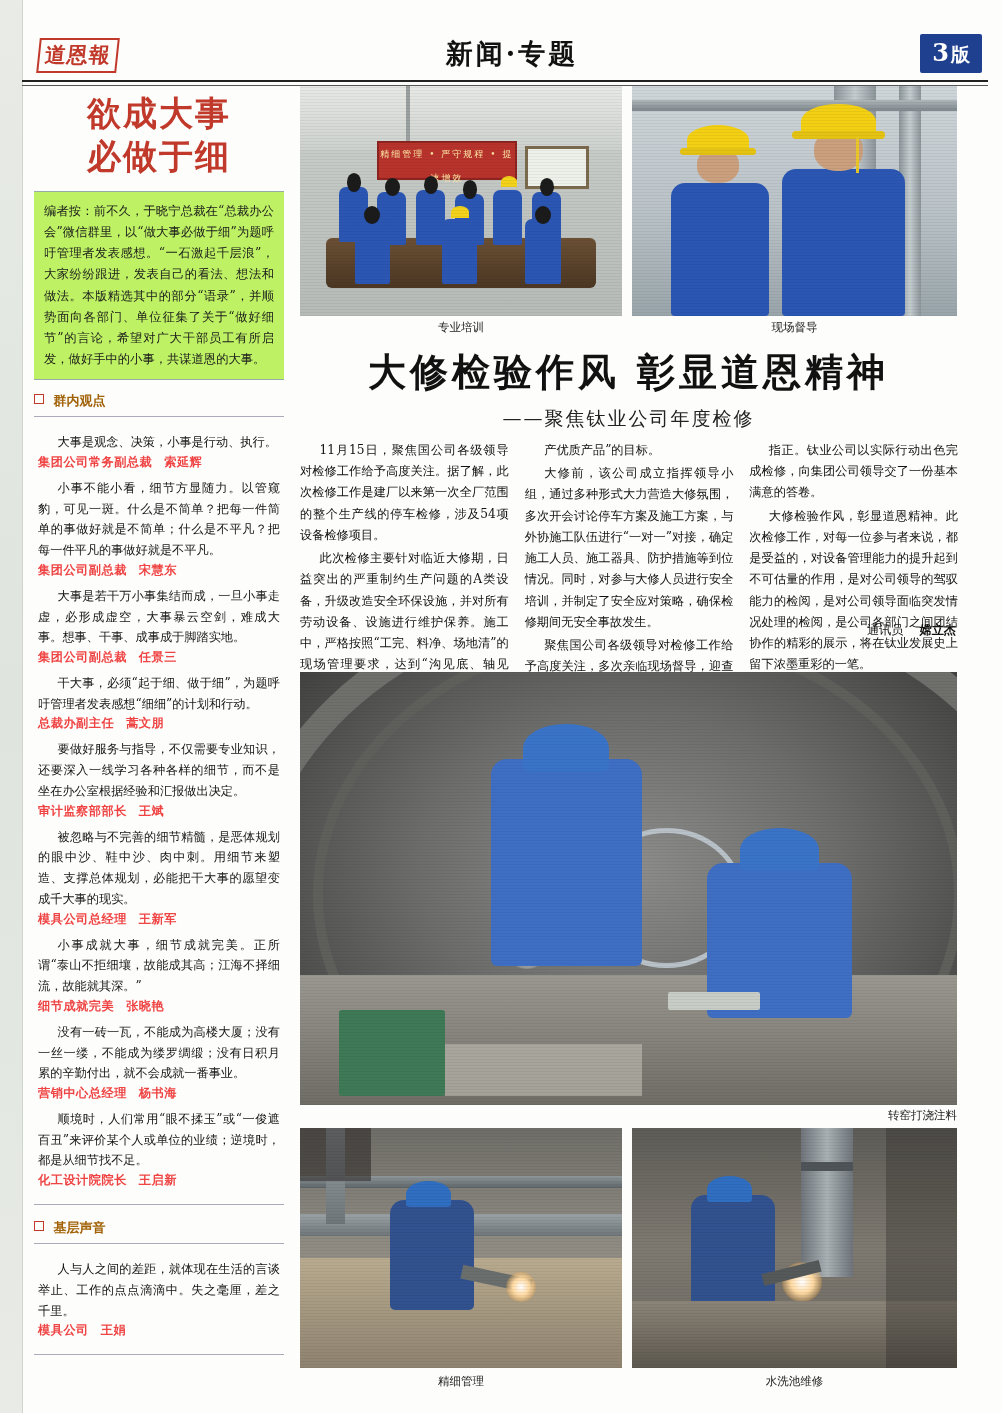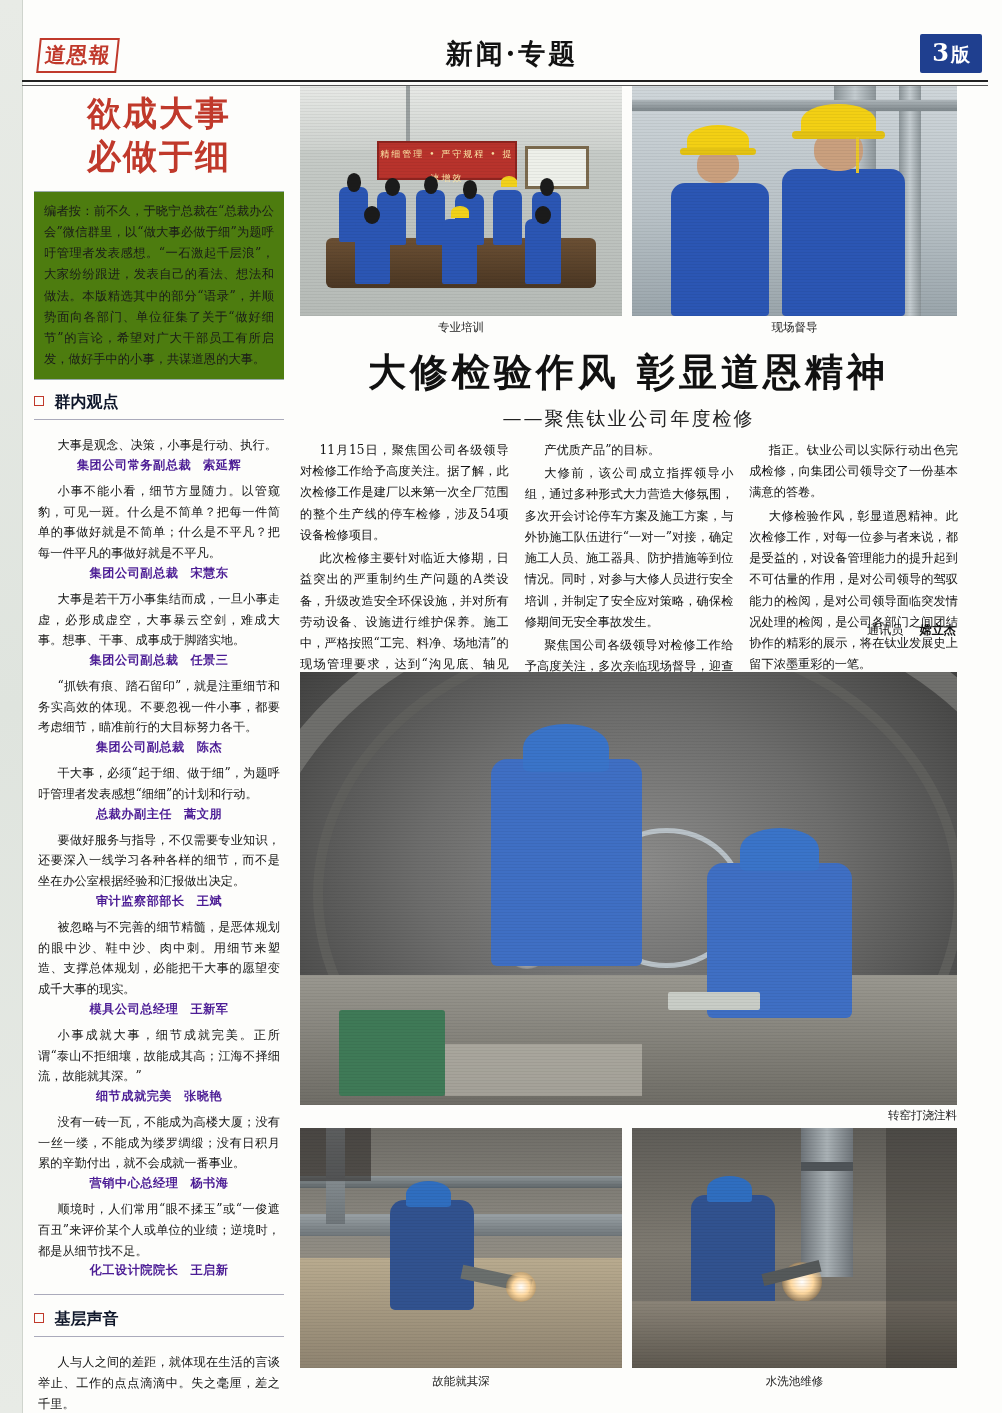--- a/index.html
+++ b/index.html
@@ -53,50 +53,50 @@
     position:absolute;left:34px;top:92px;width:250px;
   }
   .big-title{
     font-family:"DejaVu Serif",serif;
     color:#c0392b;font-weight:bold;font-size:34px;line-height:1.25;
     text-align:center;letter-spacing:2px;
     margin:0 0 14px 0;
   }
   .editor-note{
     border-top:1px solid #9aa;border-bottom:1px solid #9aa;
-    background:#4d7c0f;
+    background:#bef264;
     padding:9px 10px;margin-bottom:12px;
   }
   .editor-note p{
     margin:0;font-size:12.3px;line-height:1.72;color:#1a1a1a;
     text-align:justify;
     font-family:"DejaVu Serif",serif;
   }
   .sect-head{
     font-family:"DejaVu Serif",serif;
-    font-size:16px;font-weight:bold;color:#0f172a;
+    font-size:13px;font-weight:bold;color:#a16207;
     margin:6px 0 6px 0;
   }
   .sect-head:before{
     content:"";display:inline-block;width:8px;height:8px;
     border:1.5px solid #c0392b;margin-right:5px;vertical-align:1px;
   }
   .quote-box{
     border-top:1px solid #aab;border-bottom:1px solid #aab;
     padding:15px 4px 8px 4px;
   }
   .q{margin:0 0 7px 0;}
   .q p{
     margin:0;font-size:12.2px;line-height:1.70;color:#151515;
     text-align:justify;text-indent:1.6em;
     font-family:"DejaVu Serif",serif;
   }
   .q .sig{
-    display:block;text-align:center;font-size:12.2px;font-weight:bold;
-    color:#4c1d95;margin-top:1px;letter-spacing:.5px;
+    display:block;text-align:left;font-size:12.2px;font-weight:bold;
+    color:#ef4444;margin-top:1px;letter-spacing:.5px;
     font-family:"DejaVu Serif",serif;
   }
   .q .sig .nm{margin-left:12px;}
 
   
   .photo{position:absolute;overflow:hidden;background:#9aa;}
   .cap{
     position:absolute;font-size:11.5px;color:#222;
     font-family:"DejaVu Serif",serif;
   }
@@ -222,24 +222,20 @@
           <p>大事是观念、决策，小事是行动、执行。</p>
           <span class="sig"><span>集团公司常务副总裁</span><span class="nm">索延辉</span></span>
         </div>
       <div class="q">
           <p>小事不能小看，细节方显随力。以管窥豹，可见一斑。什么是不简单？把每一件简单的事做好就是不简单；什么是不平凡？把每一件平凡的事做好就是不平凡。</p>
           <span class="sig"><span>集团公司副总裁</span><span class="nm">宋慧东</span></span>
         </div>
       <div class="q">
           <p>大事是若干万小事集结而成，一旦小事走虚，必形成虚空，大事暴云空剑，难成大事。想事、干事、成事成于脚踏实地。</p>
           <span class="sig"><span>集团公司副总裁</span><span class="nm">任景三</span></span>
-        </div>
-      <div class="q">
-          <p>“抓铁有痕、踏石留印”，就是注重细节和务实高效的体现。不要忽视一件小事，都要考虑细节，瞄准前行的大目标努力各干。</p>
-          <span class="sig"><span>集团公司副总裁</span><span class="nm">陈杰</span></span>
         </div>
       <div class="q">
           <p>干大事，必须“起于细、做于细”，为题呼吁管理者发表感想“细细”的计划和行动。</p>
           <span class="sig"><span>总裁办副主任</span><span class="nm">蒿文朋</span></span>
         </div>
       <div class="q">
           <p>要做好服务与指导，不仅需要专业知识，还要深入一线学习各种各样的细节，而不是坐在办公室根据经验和汇报做出决定。</p>
           <span class="sig"><span>审计监察部部长</span><span class="nm">王斌</span></span>
         </div>
       <div class="q">
@@ -374,21 +370,21 @@
       <div class="p-pipe" style="left:0;top:20%;width:100%;height:5%;background:linear-gradient(180deg,#8e9699,#5f6669)"></div>
       <div class="p-pipe" style="left:8%;top:0;width:6%;height:40%"></div>
       <div class="p-body" style="left:28%;top:30%;width:26%;height:46%"></div>
       <div class="p-helm" style="left:33%;top:22%;width:14%;height:11%"></div>
       <div style="position:absolute;left:50%;top:60%;width:22%;height:6%;background:#6a6f6d;transform:rotate(12deg)"></div>
       <div class="p-spark" style="left:64%;top:60%"></div>
       <div class="p-dark" style="left:0;top:0;width:22%;height:22%;opacity:.55"></div>
       <div class="grain"></div>
     </div>
   </div>
-  <div class="cap" id="cap4">故能就其深</div>
+  <div class="cap" id="cap4">精细管理</div>
 
   <div class="photo" id="ph5">
     <div class="ph-inner">
       <div class="p-bg" style="background:linear-gradient(180deg,#5e5c57 0%,#7e7a71 50%,#6a6660 100%)"></div>
       <div class="p-pipe" style="left:52%;top:0;width:16%;height:62%;background:linear-gradient(90deg,#6e7479,#a9b1b5,#6e7479)"></div>
       <div style="position:absolute;left:52%;top:14%;width:16%;height:4%;background:#4f5458"></div>
       <div class="p-body" style="left:18%;top:28%;width:26%;height:50%"></div>
       <div class="p-helm" style="left:23%;top:20%;width:14%;height:11%"></div>
       <div class="p-spark" style="left:46%;top:56%;width:40px;height:40px"></div>
       <div style="position:absolute;left:40%;top:58%;width:18%;height:5%;background:#55595a;transform:rotate(-14deg)"></div>

